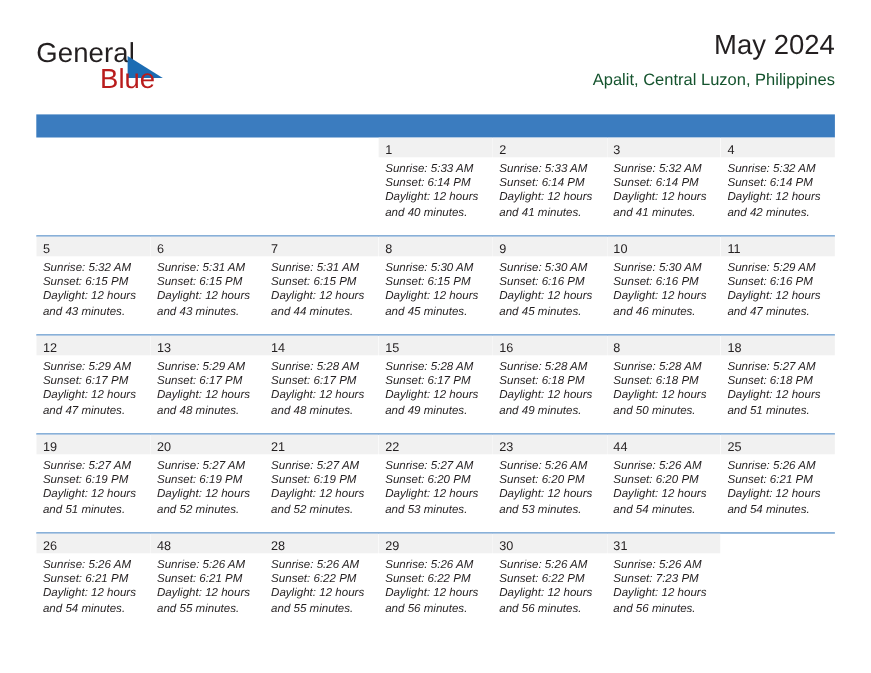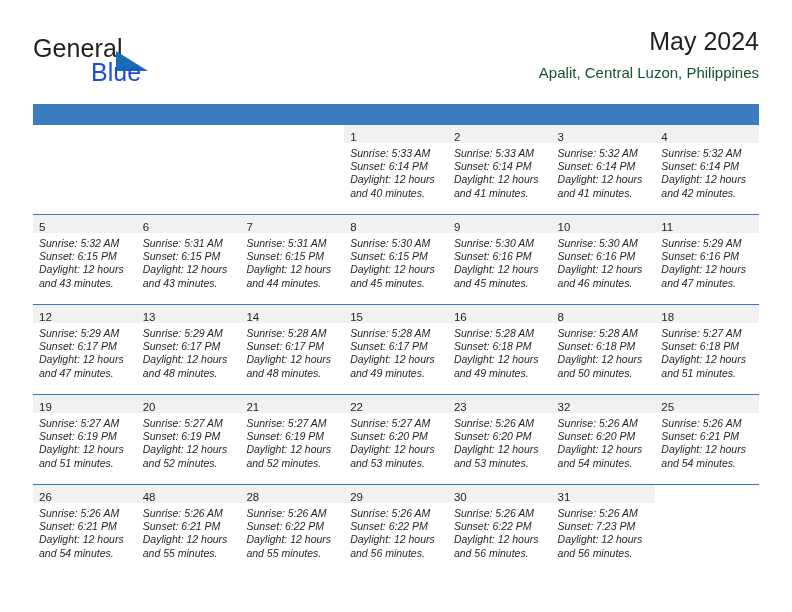--- a/index.html
+++ b/index.html
@@ -46,21 +46,21 @@
     letter-spacing: 0.1px;
     color: #231f20;
     font-family: "Liberation Sans", sans-serif;
     line-height: 1;
   }
   .brand-blue {
     position: absolute;
     left: 58px;
     top: 24px;
     font-size: 25px;
-    color: #1d4ed8;
+    color: #b91c1c;
     font-family: "Liberation Sans", sans-serif;
     line-height: 1;
   }
   .brand-triangle {
     position: absolute;
     left: 83px;
     top: 15px;
     width: 0;
     height: 0;
     border-left: 32px solid #1b6cb3;
@@ -404,21 +404,21 @@
           <div class="day-cell">
             <div class="day-band"><span class="day-number">23</span></div>
             <div class="day-info">
               <div>Sunrise: 5:26 AM</div>
               <div>Sunset: 6:20 PM</div>
               <div>Daylight: 12 hours</div>
               <div>and 53 minutes.</div>
             </div>
           </div>
           <div class="day-cell">
-            <div class="day-band"><span class="day-number">32</span></div>
+            <div class="day-band"><span class="day-number">44</span></div>
             <div class="day-info">
               <div>Sunrise: 5:26 AM</div>
               <div>Sunset: 6:20 PM</div>
               <div>Daylight: 12 hours</div>
               <div>and 54 minutes.</div>
             </div>
           </div>
           <div class="day-cell">
             <div class="day-band"><span class="day-number">25</span></div>
             <div class="day-info">

